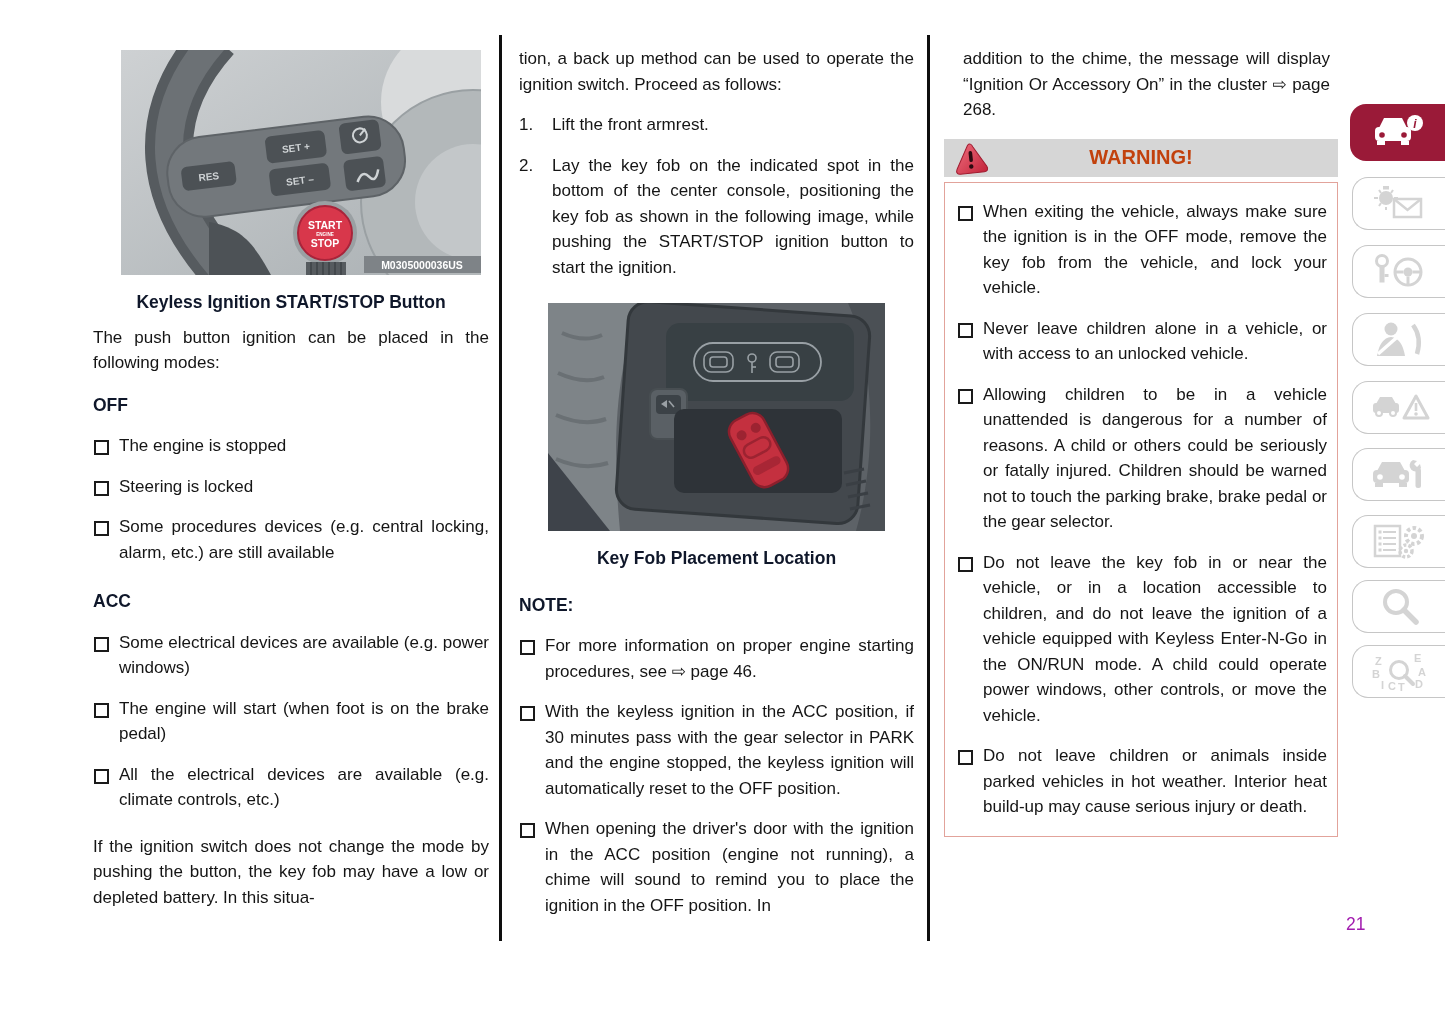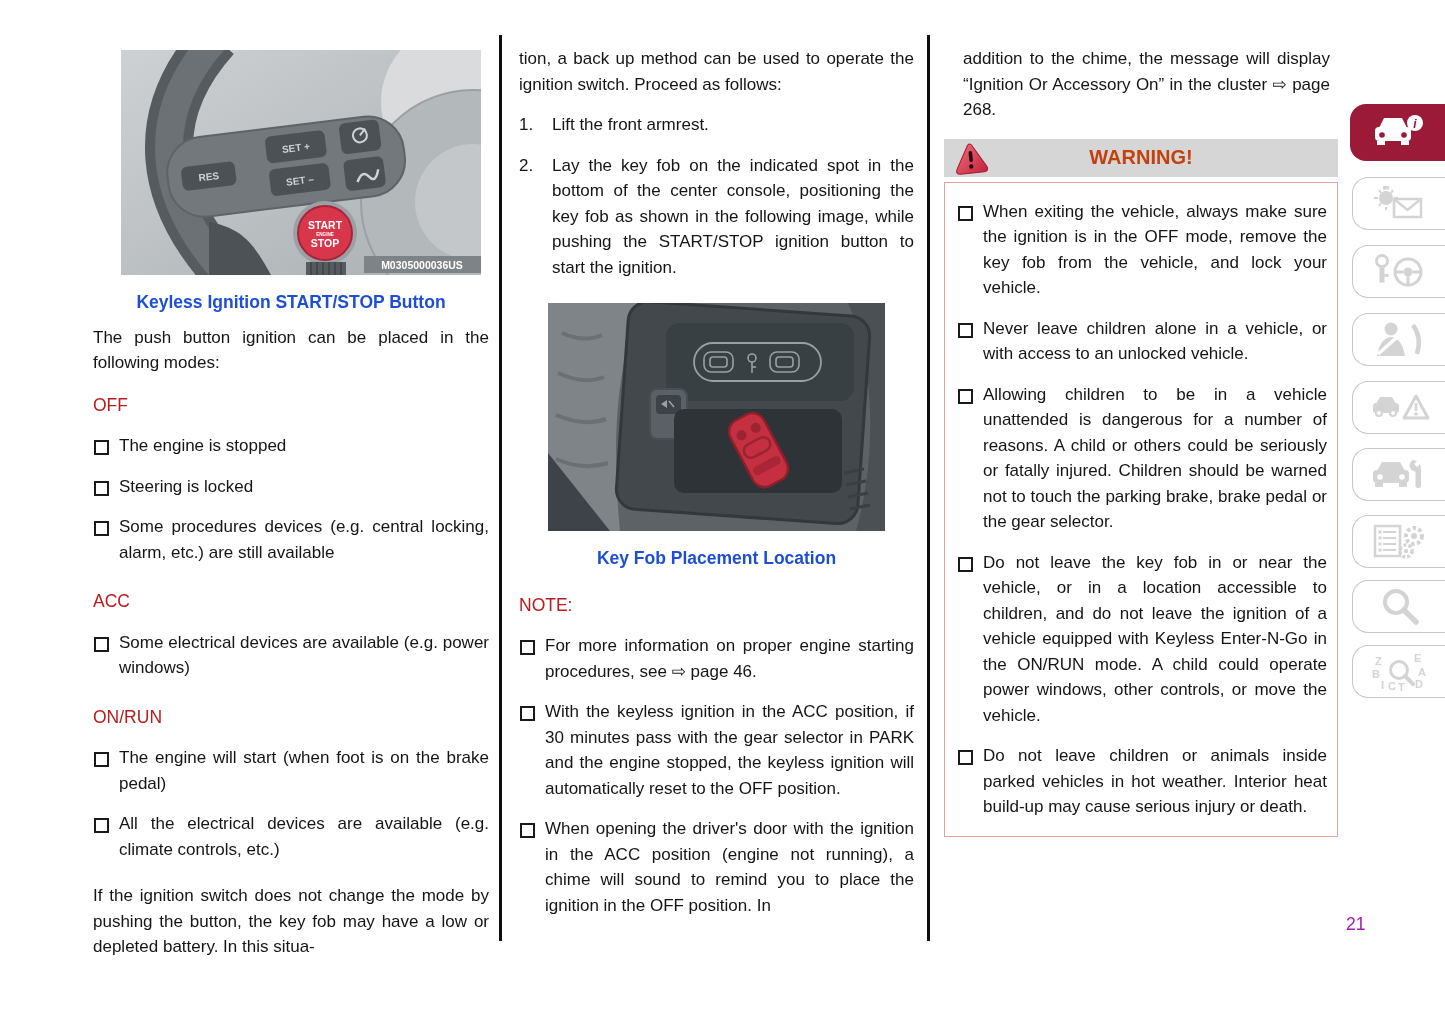--- a/index.html
+++ b/index.html
@@ -3,22 +3,22 @@
 <meta charset="utf-8">
 <style>
   html,body{margin:0;padding:0;}
   body{
     width:1445px;height:1019px;position:relative;background:#ffffff;
     font-family:"Liberation Sans",sans-serif;color:#151515;overflow:hidden;
   }
   .col{position:absolute;top:40px;font-size:17px;line-height:25.5px;}
   .jt{text-align:justify;}
   .vdiv{position:absolute;top:35px;height:906px;width:3px;background:#0e0e0e;}
-  .caption{font-weight:bold;text-align:center;margin-top:15px;font-size:17.5px;color:#1d4ed8;}
-  h3.mode{font-size:17.5px;font-weight:normal;color:#b91c1c;margin:24px 0 0 0;}
+  .caption{font-weight:bold;text-align:center;margin-top:15px;font-size:17.5px;color:#0f172a;}
+  h3.mode{font-size:17.5px;font-weight:bold;color:#0f172a;margin:24px 0 0 0;}
   .li{display:flex;margin-top:15px;}
   .sq{flex:0 0 11px;width:11px;height:11px;border:2px solid #1a1a1a;margin:7px 10px 0 1px;}
   .li .txt{flex:1;}
   .step{display:flex;margin-top:15px;}
   .step .num{flex:0 0 33px;}
   .step .txt{flex:1;}
   .para{margin-top:14px;}
   figure{margin:0;padding:0;}
   .warnhead{position:relative;height:38px;background:#d6d6d6;margin-top:16px;
     display:flex;align-items:center;justify-content:center;}
@@ -106,21 +106,20 @@
     <span class="sq"></span>
     <span class="txt jt">Some procedures devices (e.g. central locking, alarm, etc.) are still available</span>
   </div>
 
   <h3 class="mode">ACC</h3>
   <div class="li">
     <span class="sq"></span>
     <span class="txt jt">Some electrical devices are available (e.g. power windows)</span>
   </div>
 
-  <h3 class="mode">ON/RUN</h3>
   <div class="li">
     <span class="sq"></span>
     <span class="txt jt">The engine will start (when foot is on the brake pedal)</span>
   </div>
   <div class="li">
     <span class="sq"></span>
     <span class="txt jt">All the electrical devices are available (e.g. climate controls, etc.)</span>
   </div>
 
   <p class="para jt" style="margin-top:21px;">If the ignition switch does not change the mode by pushing the button, the key fob may have a low or depleted battery. In this situa-</p>

